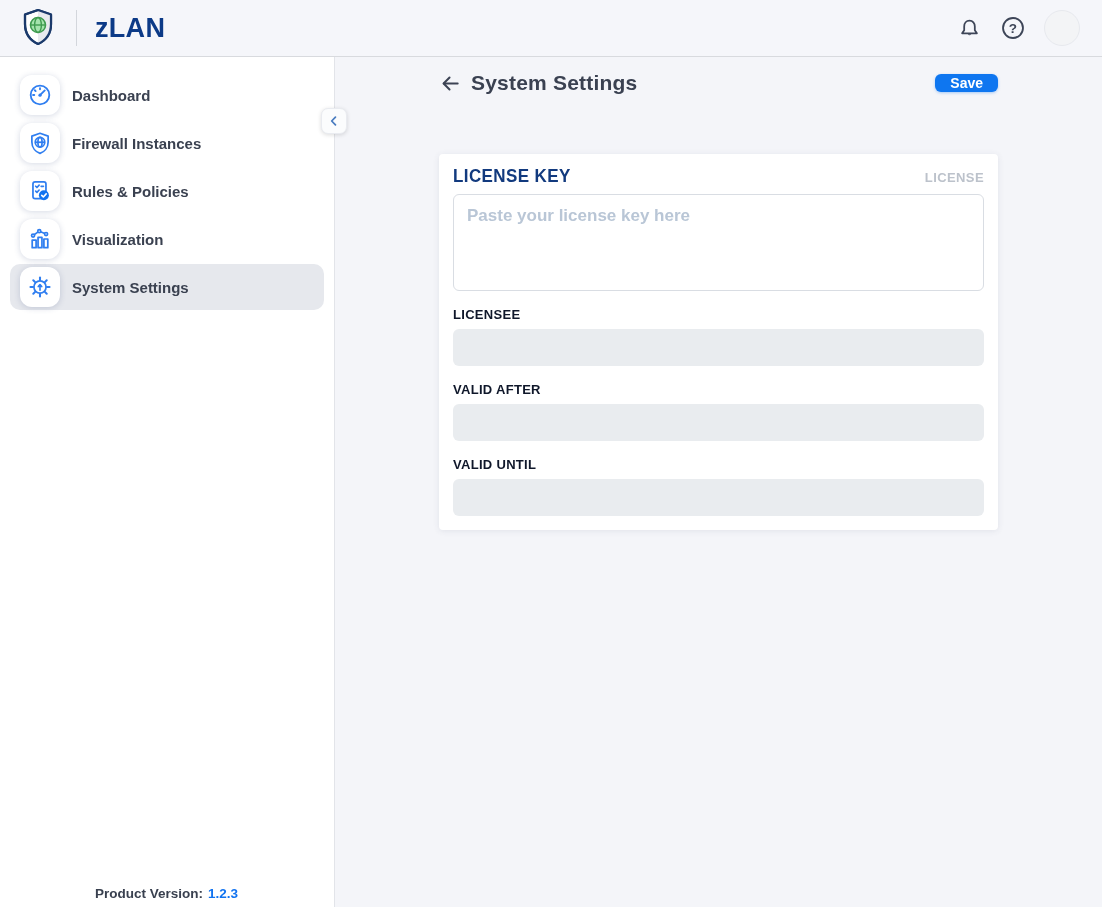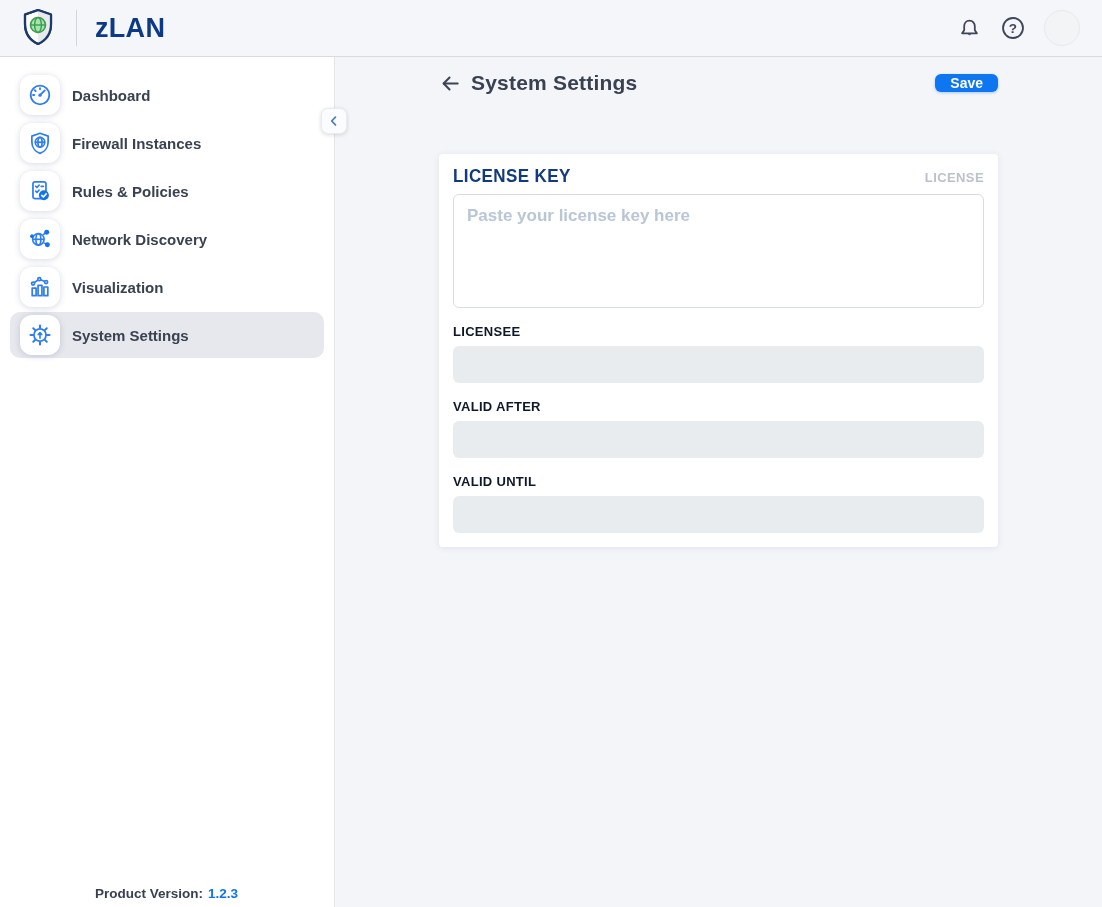--- a/index.html
+++ b/index.html
@@ -126,21 +126,21 @@
     font-weight: 700;
     color: #123a7e;
     letter-spacing: 0.4px;
     transform: scaleY(1.05);
     transform-origin: left bottom;
   }
   .required-badge { font-size: 13px; font-weight: 700; color: #bcc2cb; letter-spacing: 0.4px; }
 
   .license-textarea {
     width: 100%;
-    height: 114px;
+    height: 97px;
     border: 1px solid #d9dde3;
     border-radius: 6px;
     padding: 11px 13px;
     font-family: "Liberation Sans", sans-serif;
     font-size: 17px;
     color: #3a4151;
     resize: none;
     outline: none;
     display: block;
   }
@@ -245,35 +245,20 @@
           <path d="M8 7.6 L9.2 8.8 L11.2 6.6" stroke="#2f7ef0" stroke-width="1.5" stroke-linecap="round" stroke-linejoin="round"></path>
           <line x1="13" y1="7.7" x2="15.2" y2="7.7" stroke="#2f7ef0" stroke-width="1.5" stroke-linecap="round"></line>
           <path d="M8 12.1 L9.2 13.3 L11.2 11.1" stroke="#2f7ef0" stroke-width="1.5" stroke-linecap="round" stroke-linejoin="round"></path>
           <circle cx="15.6" cy="16" r="4.6" fill="#1173f0"></circle>
           <path d="M13.6 16 L15.1 17.5 L17.7 14.7" stroke="#ffffff" stroke-width="1.5" fill="none" stroke-linecap="round" stroke-linejoin="round"></path>
         </svg>
       </span>
       <span class="nav-label">Rules &amp; Policies</span>
     </div>
 
-    <div class="nav-item">
-      <span class="icon-box">
-        <svg width="26" height="26" viewBox="0 0 24 24" fill="none" stroke="#2f7ef0" stroke-width="1.5">
-          <circle cx="10.5" cy="12.3" r="5.3"></circle>
-          <ellipse cx="10.5" cy="12.3" rx="2.3" ry="5.3"></ellipse>
-          <line x1="5.2" y1="12.3" x2="15.8" y2="12.3"></line>
-          <path d="M14.8 8.2 Q16.5 6.8 17.8 6.3" stroke-width="1.4"></path>
-          <path d="M15.3 15.6 Q17 16.2 18 16.8" stroke-width="1.4"></path>
-          <circle cx="18.2" cy="5.8" r="2.3" fill="#1173f0" stroke="none"></circle>
-          <circle cx="18.8" cy="17.2" r="2.3" fill="#1173f0" stroke="none"></circle>
-          <circle cx="4.6" cy="9.4" r="1.7" fill="#1173f0" stroke="none"></circle>
-        </svg>
-      </span>
-      <span class="nav-label">Network Discovery</span>
-    </div>
 
     <div class="nav-item">
       <span class="icon-box">
         <svg width="26" height="26" viewBox="0 0 24 24" fill="none" stroke="#2f7ef0" stroke-width="1.6" stroke-linejoin="round">
           <rect x="4.8" y="13" width="3.6" height="7"></rect>
           <rect x="10.2" y="10.5" width="3.6" height="9.5"></rect>
           <rect x="15.6" y="12" width="3.6" height="8"></rect>
           <path d="M5.6 8.8 L11.3 4.8 L17.6 7.4" stroke-width="1.5"></path>
           <circle cx="5.6" cy="8.8" r="1.4" fill="#ffffff"></circle>
           <circle cx="11.3" cy="4.8" r="1.4" fill="#ffffff"></circle>

